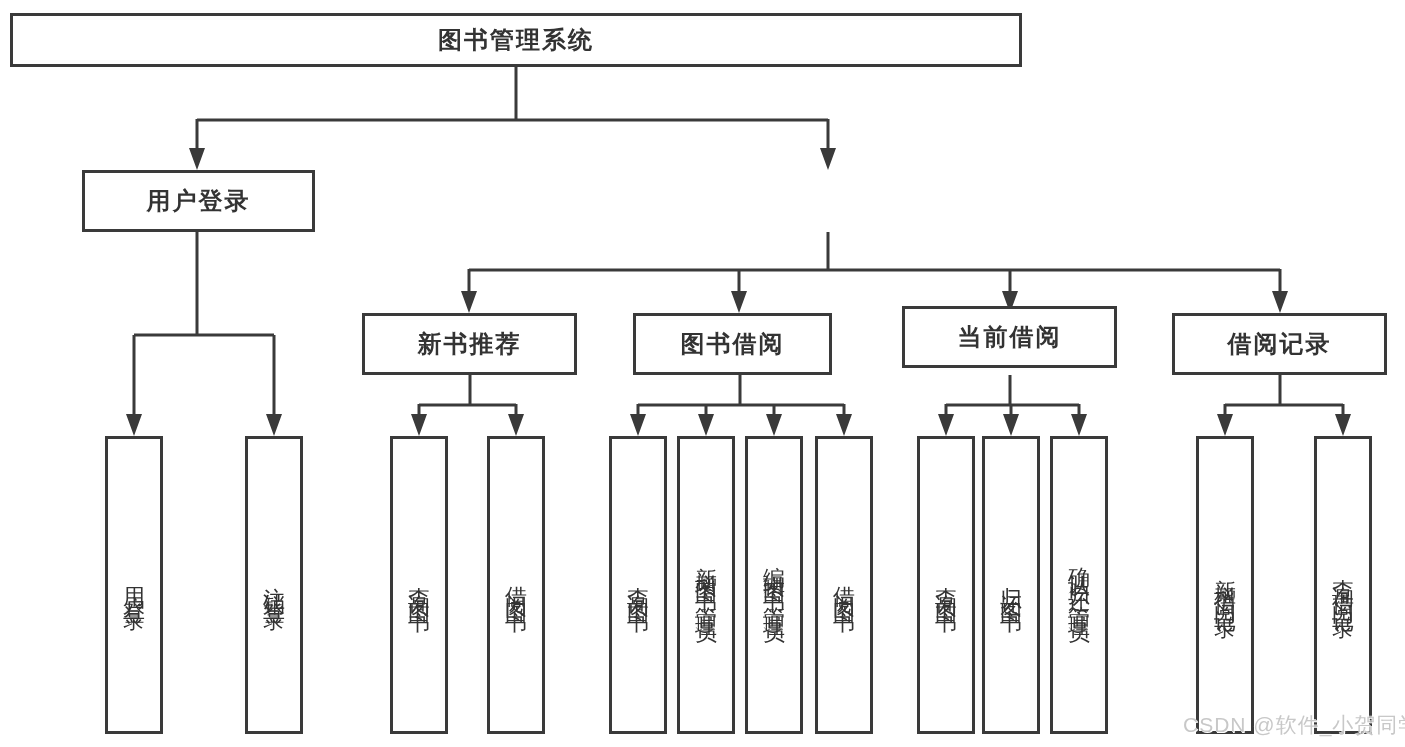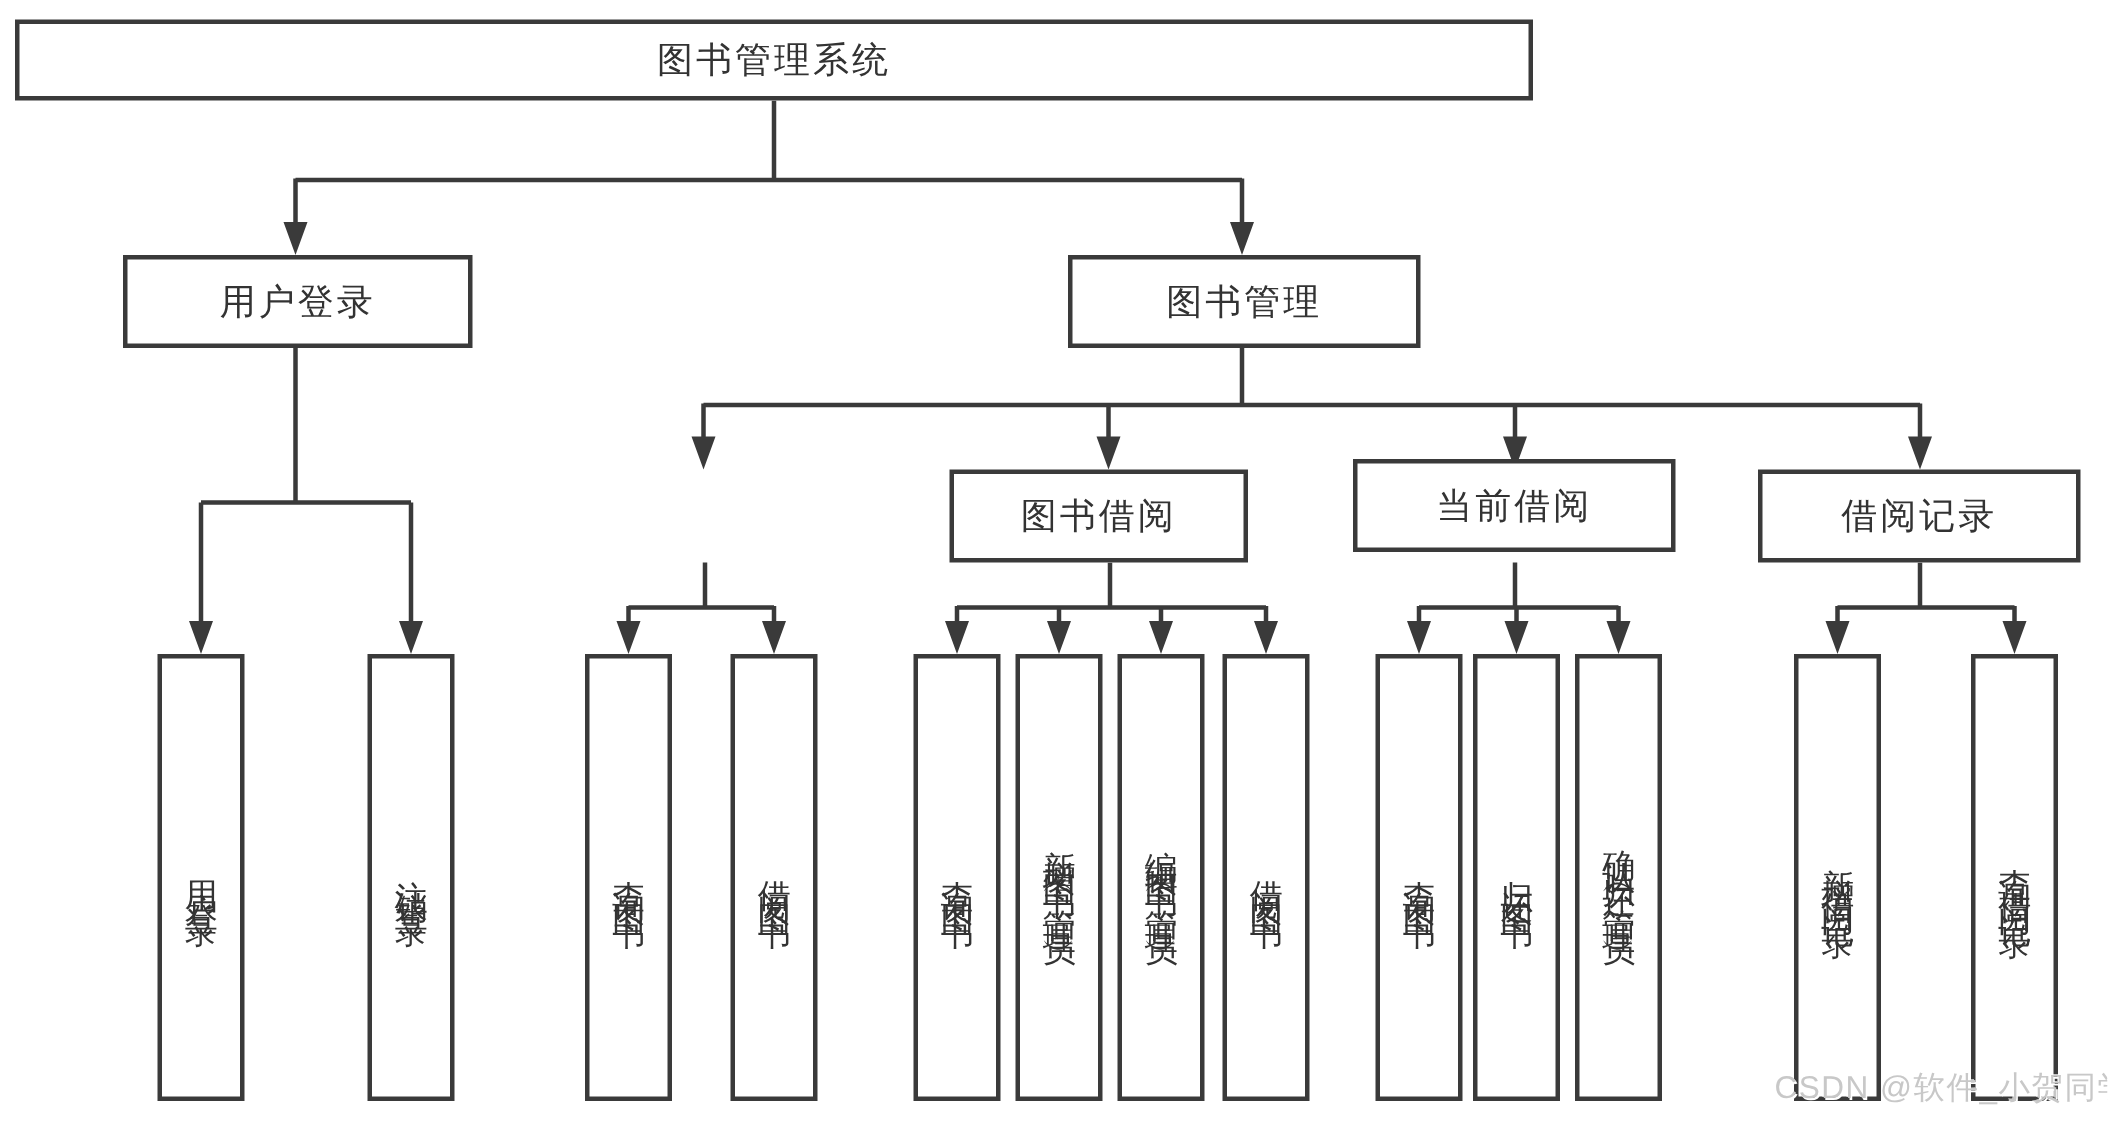--- a/index.html
+++ b/index.html
@@ -7,21 +7,21 @@
     position:relative;width:1405px;height:747px;background:#fff;overflow:hidden;
     font-family:"Liberation Sans","DejaVu Sans",sans-serif;
   }
   .connectors{position:absolute;left:0;top:0;color:var(--line,#3a3a3a);}
   .box{
     position:absolute;box-sizing:border-box;
     border:3px solid var(--line,#3a3a3a);background:#fff;
     display:flex;align-items:center;justify-content:center;
     color:var(--text,#333);z-index:2;
   }
-  .hbox span{font-size:24px;letter-spacing:2px;white-space:nowrap;}
+  .hbox span{font-size:24px;letter-spacing:2px;white-space:nowrap;font-weight:bold;}
   .vbox{width:58px;top:436px;height:298px;}
   .vbox span{
     writing-mode:vertical-rl;
     font-size:22px;letter-spacing:8px;line-height:1.1;
   }
   .watermark{
     position:absolute;left:1183px;top:711px;z-index:5;
     font-size:21px;letter-spacing:1px;white-space:nowrap;
     color:var(--wm,#c8c8c8);
     text-shadow:1px 1px 0 #ffffff,-1px -1px 0 rgba(255,255,255,.7);
@@ -54,24 +54,24 @@
       M1217 414L1233 414L1225 436Z M1335 414L1351 414L1343 436Z"></path>
   </svg>
 
   <div class="box hbox" style="left:10px;top:13px;width:1012px;height:54px">
     <span>图书管理系统</span>
   </div>
 
   <div class="box hbox" style="left:82px;top:170px;width:233px;height:62px">
     <span>用户登录</span>
   </div>
-  <div class="box hbox" style="left:712px;top:170px;width:235px;height:62px">
-    <span>图书管理</span>
+
+  <div class="box hbox" style="left:362px;top:313px;width:215px;height:62px">
+    <span>新书推荐</span>
   </div>
-
   <div class="box hbox" style="left:633px;top:313px;width:199px;height:62px">
     <span>图书借阅</span>
   </div>
   <div class="box hbox" style="left:902px;top:306px;width:215px;height:62px">
     <span>当前借阅</span>
   </div>
   <div class="box hbox" style="left:1172px;top:313px;width:215px;height:62px">
     <span>借阅记录</span>
   </div>
 

